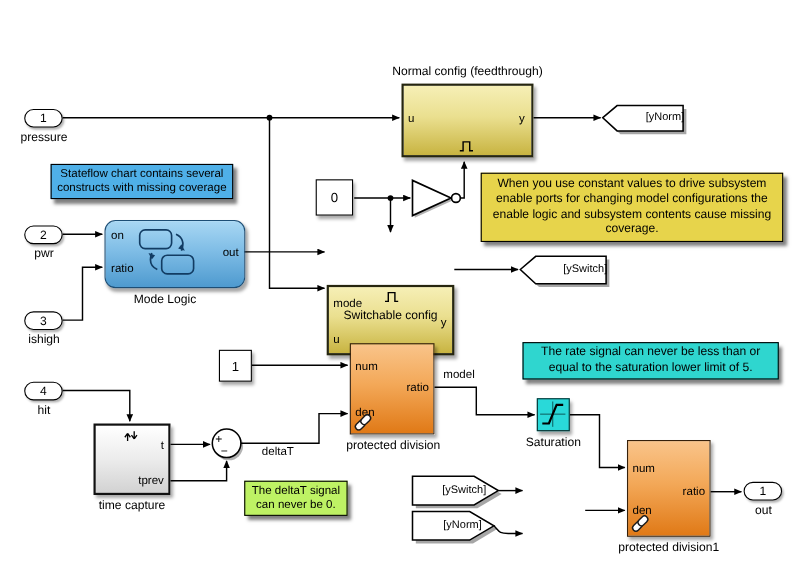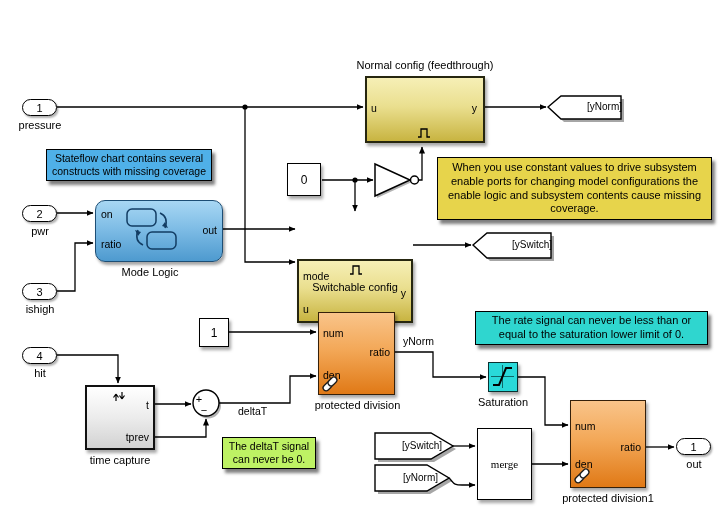--- a/index.html
+++ b/index.html
@@ -187,43 +187,40 @@
   <div class="lbl" style="left:305px;top:399px;width:105px;">protected division</div>
 
   <div class="block sat" style="left:488px;top:362px;width:30px;height:30px;">
     <svg class="abs" style="left:0;top:0;" width="27" height="27" viewBox="0 0 27 27">
       <path d="M13.5,2 V25 M2,13.5 H25" stroke="#0c5a5a" stroke-width="0.9" fill="none"></path>
       <path d="M4,22 H10 L17,5 H23" stroke="#000" stroke-width="2" fill="none"></path>
     </svg>
   </div>
   <div class="lbl" style="left:470px;top:396px;width:66px;">Saturation</div>
 
-  <div class="block plain" style="left:477px;top:428px;width:55px;height:72px;border-width:1.3px;">
-    <span style="font-family:'Liberation Serif','DejaVu Serif',serif;font-size:11px;">merge</span>
-  </div>
 
   <div class="block sys-orange" style="left:570px;top:400px;width:76px;height:88px;">
     <span class="pin" style="left:4px;top:19px;">num</span>
     <span class="pin" style="left:4px;top:57px;">den</span>
     <span class="pin" style="right:4px;top:40px;">ratio</span>
     <svg class="abs" style="left:1px;bottom:2px;" width="20" height="20" viewBox="0 0 20 20">
       <g transform="rotate(-45 10 11)" stroke="#1c1c1c" stroke-width="1.3" fill="#fff">
         <rect x="1.5" y="8" width="10" height="6" rx="3"></rect>
         <rect x="8.5" y="8" width="10" height="6" rx="3"></rect>
       </g>
     </svg>
   </div>
   <div class="lbl" style="left:560px;top:492px;width:96px;">protected division1</div>
 
   <div class="tagtext" style="left:558px;top:101px;width:64px;">[yNorm]</div>
   <div class="tagtext" style="left:484px;top:239px;width:68px;">[ySwitch]</div>
   <div class="tagtext" style="left:376px;top:440px;width:66px;">[ySwitch]</div>
   <div class="tagtext" style="left:376px;top:472px;width:62px;">[yNorm]</div>
 
   <div class="pin" style="left:238px;top:405px;">deltaT</div>
-  <div class="pin" style="left:403px;top:335px;">yNorm</div>
+  <div class="pin" style="left:403px;top:335px;">model</div>
 
   <div class="ann" style="left: 437px; top: 157px; width: 275px; font-size: 11px; padding: 3px 4px; background: rgb(231, 212, 75);">When you use constant values to drive subsystem enable ports for changing model configurations the enable logic and subsystem contents cause missing coverage.</div>
   <div class="ann" style="left: 46px; top: 149px; width: 166px; background: rgb(79, 176, 232);">Stateflow chart contains several constructs with missing coverage</div>
-  <div class="ann" style="left: 475px; top: 311px; width: 233px; font-size: 11px; background: rgb(47, 214, 207);">The rate signal can never be less than or equal to the saturation lower limit of 0.</div>
+  <div class="ann" style="left: 475px; top: 311px; width: 233px; font-size: 11px; background: rgb(47, 214, 207);">The rate signal can never be less than or equal to the saturation lower limit of 5.</div>
   <div class="ann" style="left: 222px; top: 437px; width: 94px; background: #bef264;">The deltaT signal can never be 0.</div>
 
 </div>
 
 </body></html>

